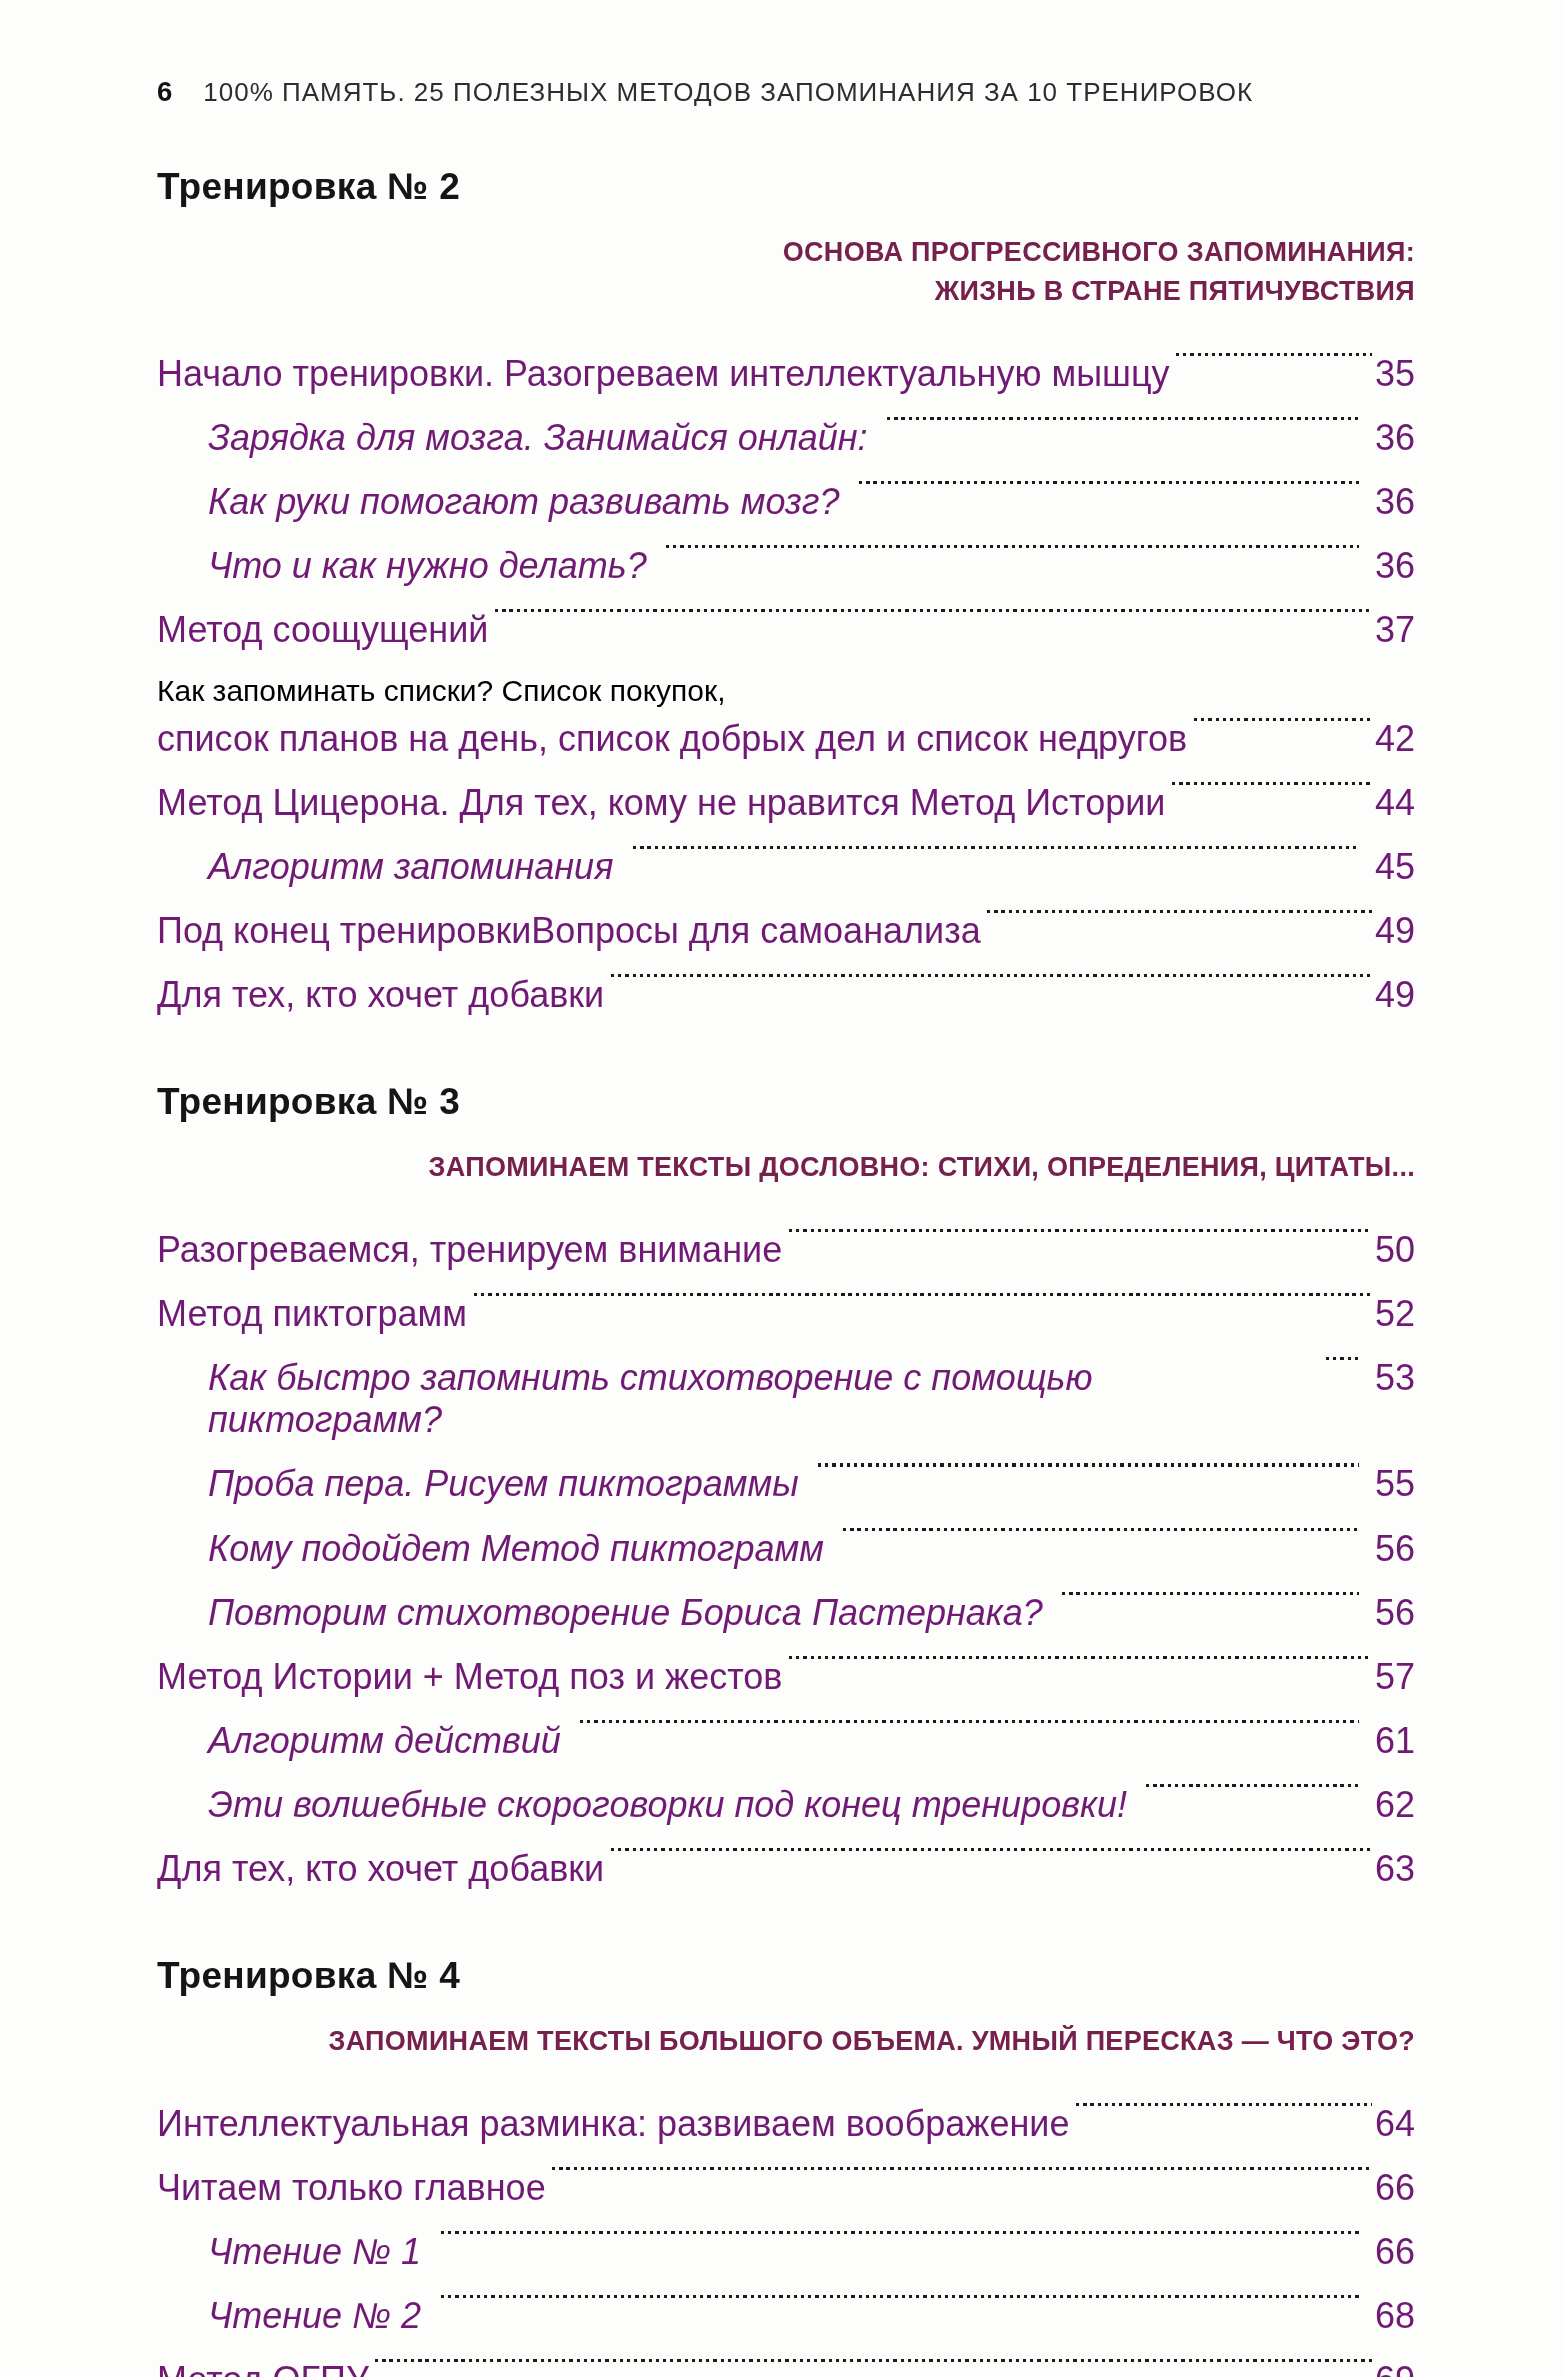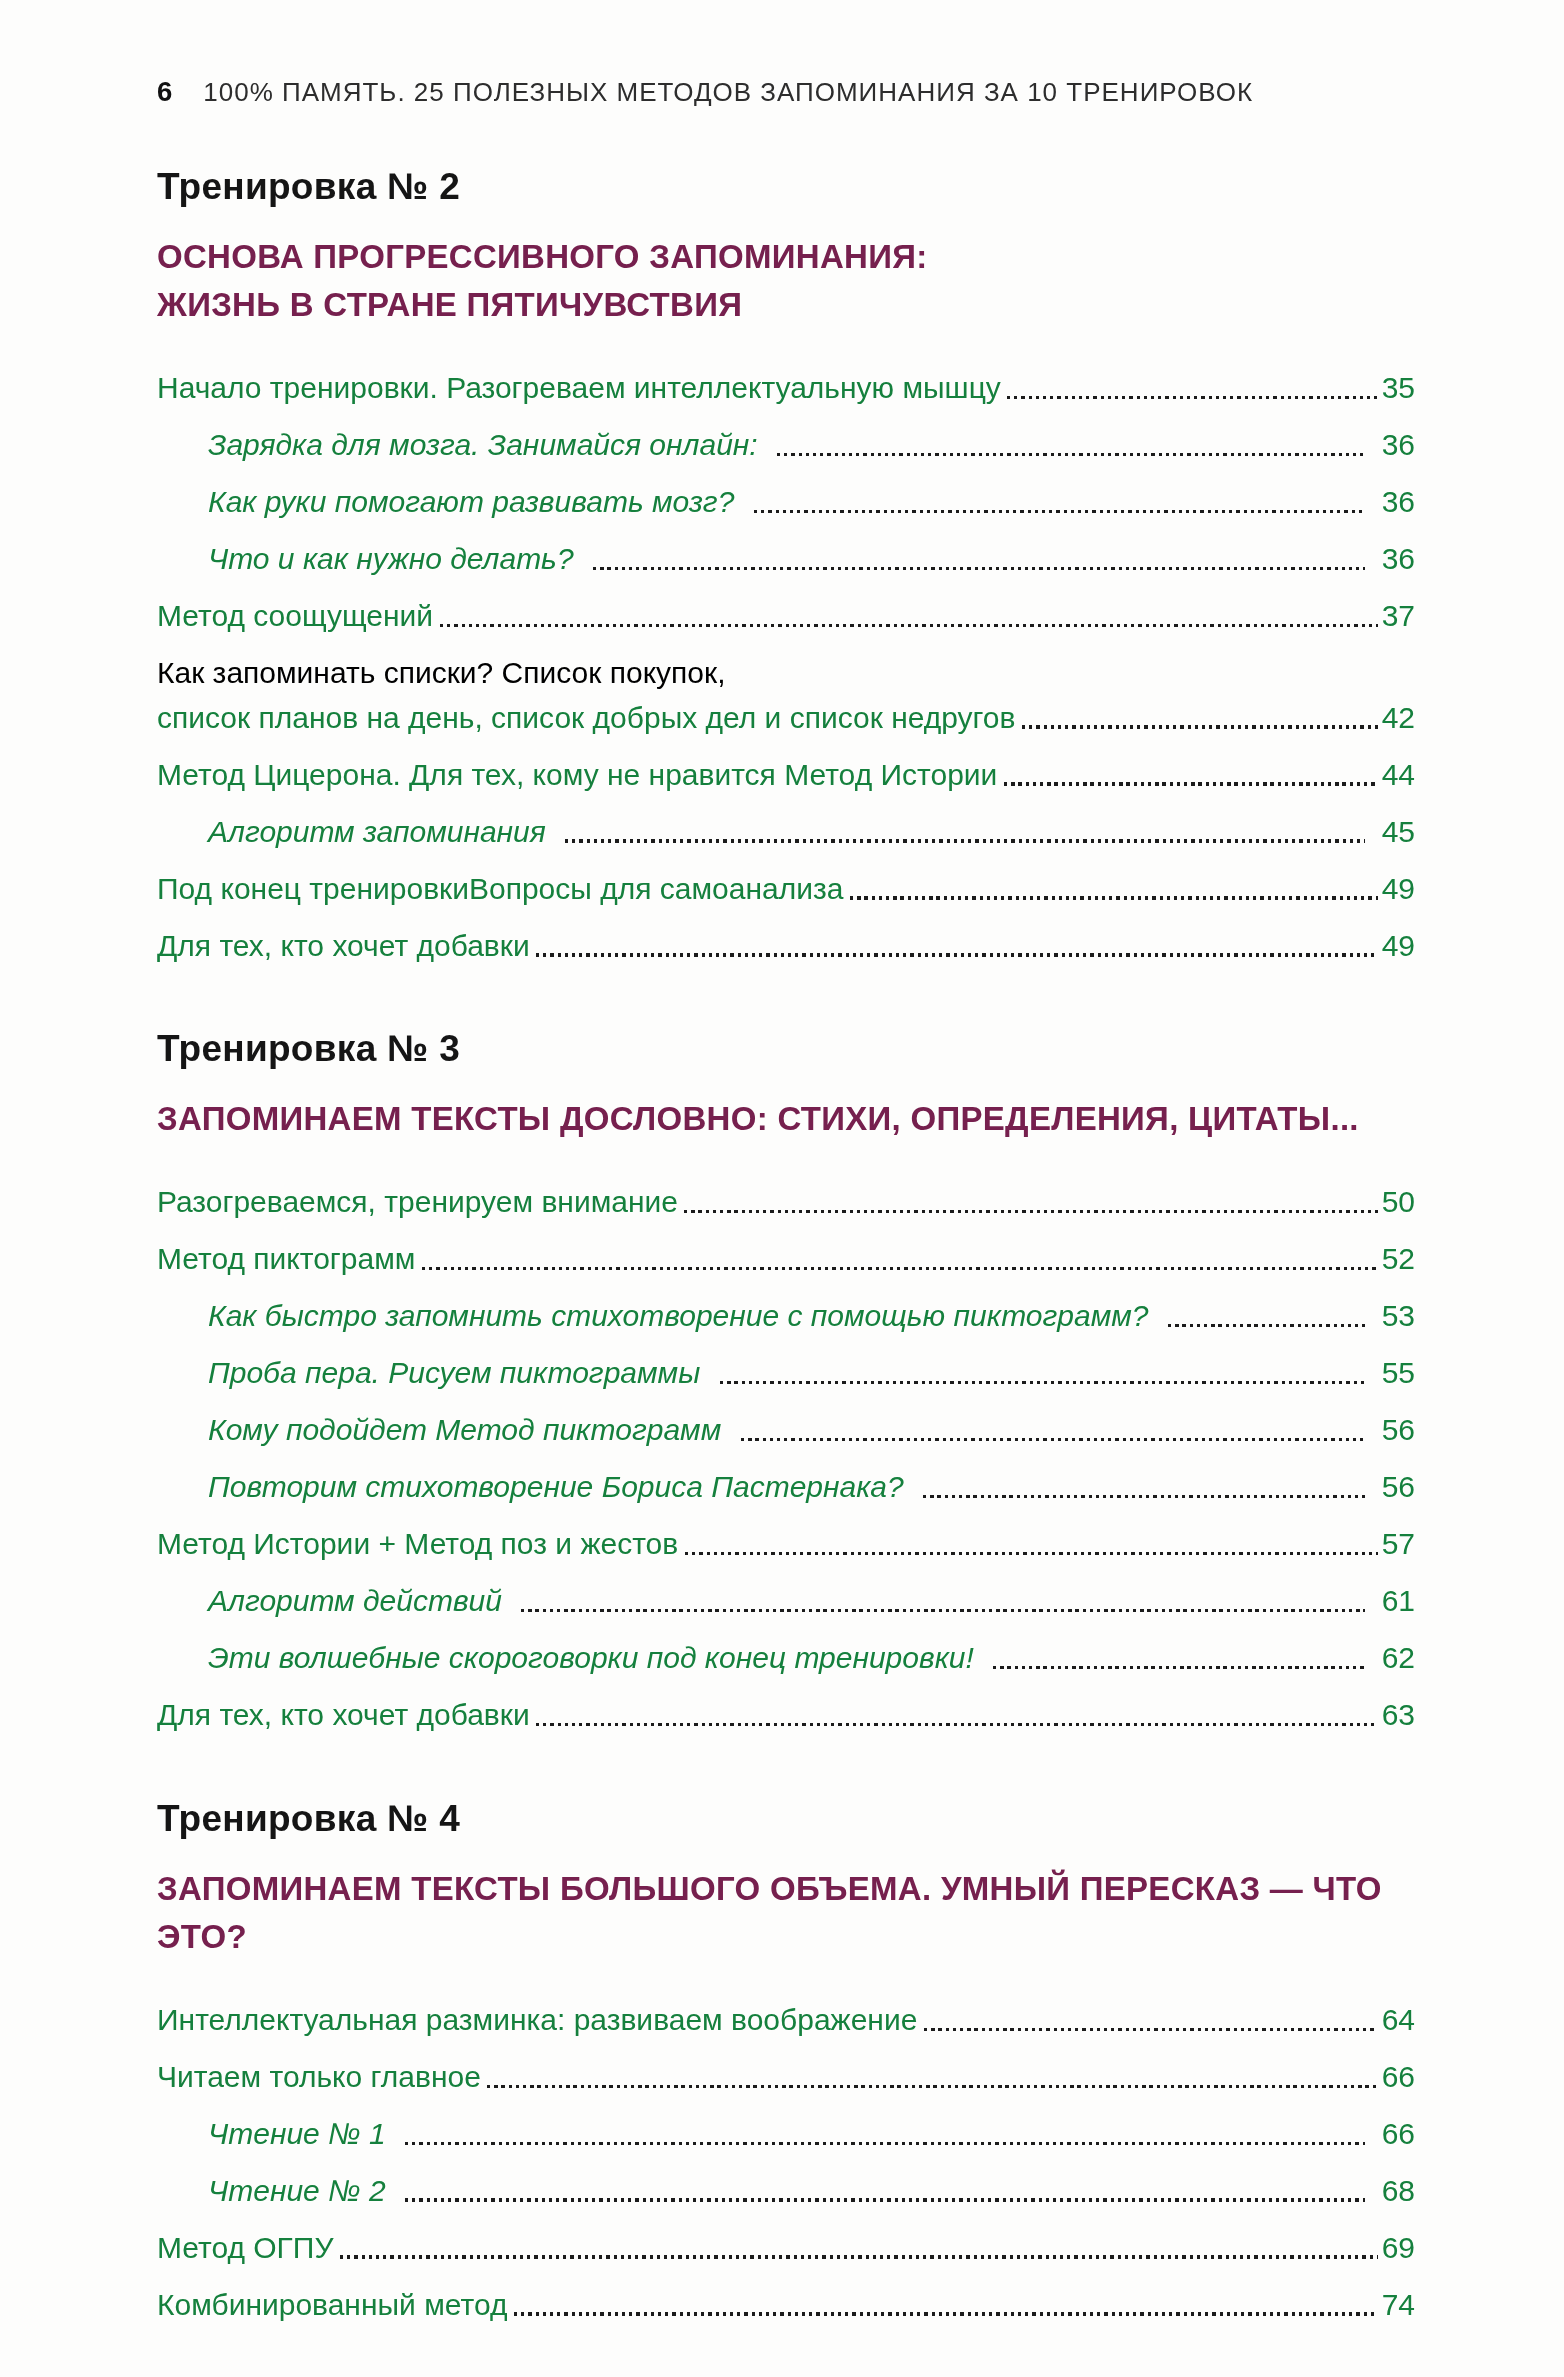--- a/index.html
+++ b/index.html
@@ -37,35 +37,34 @@
     font-size: 37px;
     font-weight: bold;
     color: #151515;
     letter-spacing: 0.3px;
     margin: 65px 0 25px 0;
   }
   section.toc-section:first-of-type h2.training-title {
     margin-top: 58px;
   }
   h3.training-subtitle {
-    text-align: left;
-    font-size: 33px;
+    text-align: right;
+    font-size: 27px;
     font-weight: bold;
     color: var(--accent, #76204e);
     line-height: 1.46;
     letter-spacing: 0.3px;
     margin: 0 0 41px 0;
   }
   .toc-entry {
     display: flex;
-    align-items: flex-end;
-    font-size: 30px;
+    font-size: 36px;
     line-height: 1.18;
     margin: 0 0 21.6px 0;
-    color: #15803d;
+    color: #701a75;
   }
   .toc-entry .t {
     flex: 0 1 auto;
   }
   .toc-entry.italic {
     font-style: italic;
     padding-left: 51px;
     gap: 13px;
   }
   .dot-leader {

